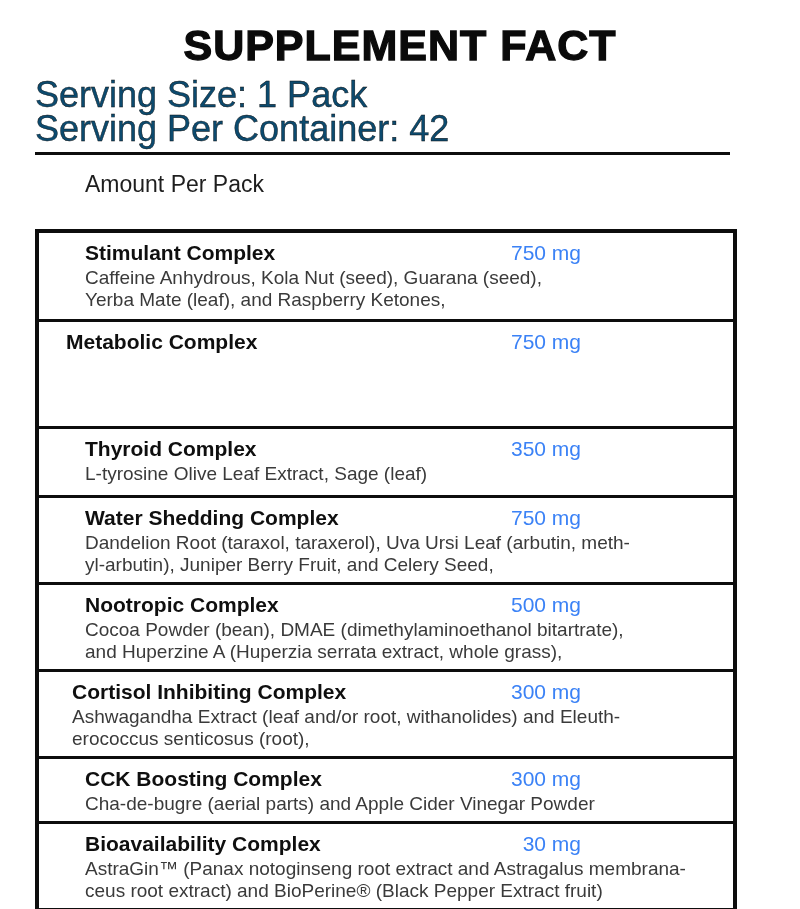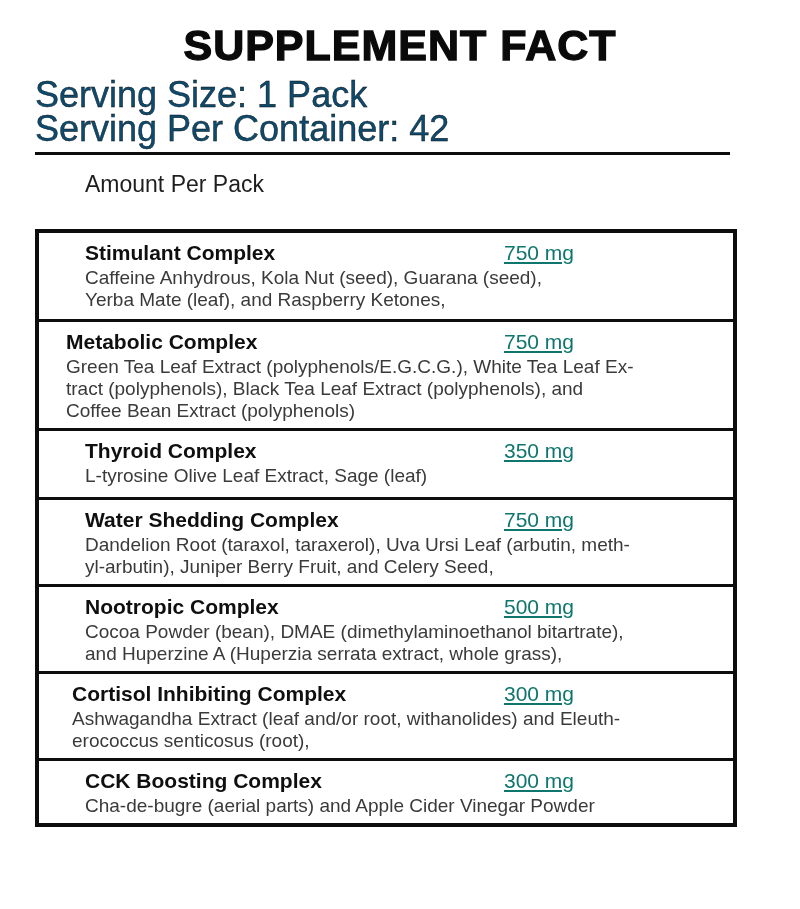--- a/index.html
+++ b/index.html
@@ -71,26 +71,25 @@
     font-size: 21px;
     line-height: 27px;
     font-weight: bold;
     color: #0f0f0f;
   }
   .amount {
     position: absolute;
     left: 458px;
     top: 6px;
     width: 84px;
-    text-align: center;
+    text-align: right;
     font-size: 21px;
     line-height: 27px;
     font-weight: normal;
-    color: #0f766e;
-    text-decoration: underline;
+    color: #3b82f6;
   }
   .description {
     margin-top: 1px;
     max-width: 650px;
     font-size: 19px;
     line-height: 22px;
     font-weight: normal;
     color: #3a3a3a;
     white-space: pre-line;
   }
@@ -113,23 +112,20 @@
   <div class="row">
     <span class="complex-name">Stimulant Complex</span>
     <span class="amount">750 mg</span>
     <div class="description">Caffeine Anhydrous, Kola Nut (seed), Guarana (seed),
 Yerba Mate (leaf), and Raspberry Ketones,</div>
   </div>
 
   <div class="row">
     <span class="complex-name">Metabolic Complex</span>
     <span class="amount">750 mg</span>
-    <div class="description">Green Tea Leaf Extract (polyphenols/E.G.C.G.), White Tea Leaf Ex-
-tract (polyphenols), Black Tea Leaf Extract (polyphenols), and
-Coffee Bean Extract (polyphenols)</div>
   </div>
 
   <div class="row">
     <span class="complex-name">Thyroid Complex</span>
     <span class="amount">350 mg</span>
     <div class="description">L-tyrosine Olive Leaf Extract, Sage (leaf)</div>
   </div>
 
   <div class="row">
     <span class="complex-name">Water Shedding Complex</span>
@@ -151,14 +147,20 @@
     <div class="description">Ashwagandha Extract (leaf and/or root, withanolides) and Eleuth-
 erococcus senticosus (root),</div>
   </div>
 
   <div class="row">
     <span class="complex-name">CCK Boosting Complex</span>
     <span class="amount">300 mg</span>
     <div class="description">Cha-de-bugre (aerial parts) and Apple Cider Vinegar Powder</div>
   </div>
 
+  <div class="row">
+    <span class="complex-name">Bioavailability Complex</span>
+    <span class="amount">30 mg</span>
+    <div class="description">AstraGin™ (Panax notoginseng root extract and Astragalus membrana-
+ceus root extract) and BioPerine® (Black Pepper Extract fruit)</div>
+  </div>
 </div>
 </div>
 
 </body></html>

